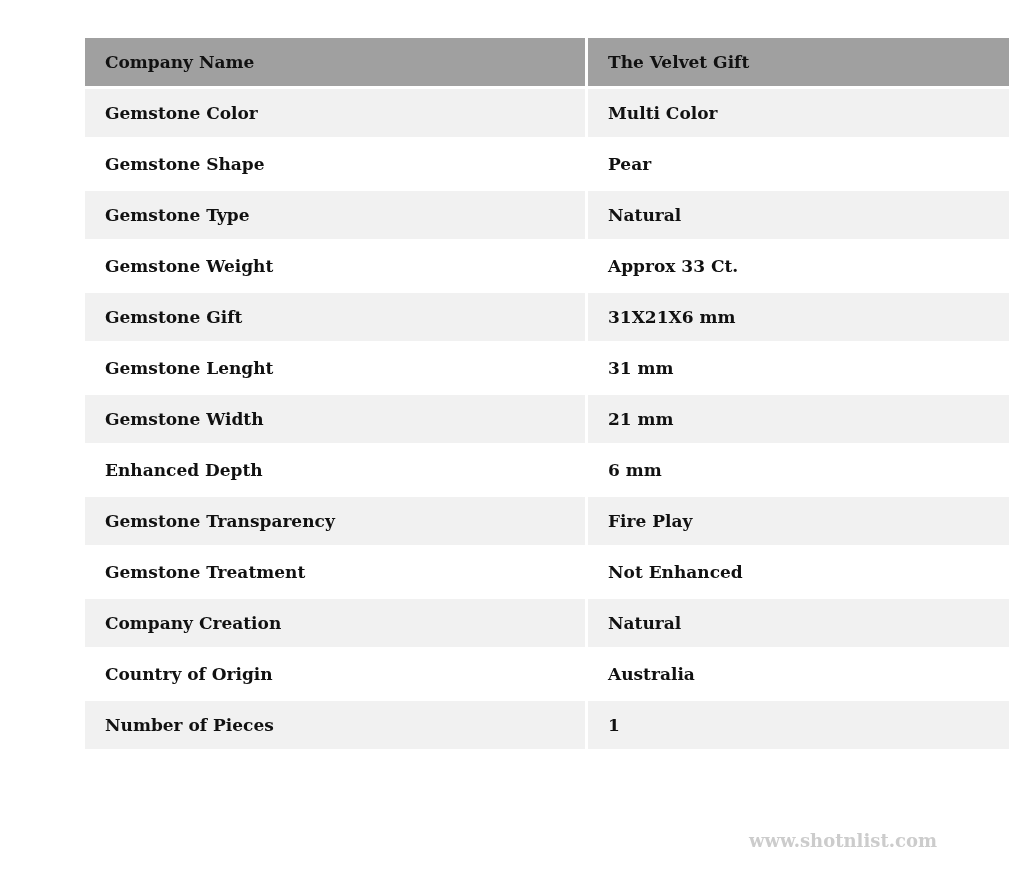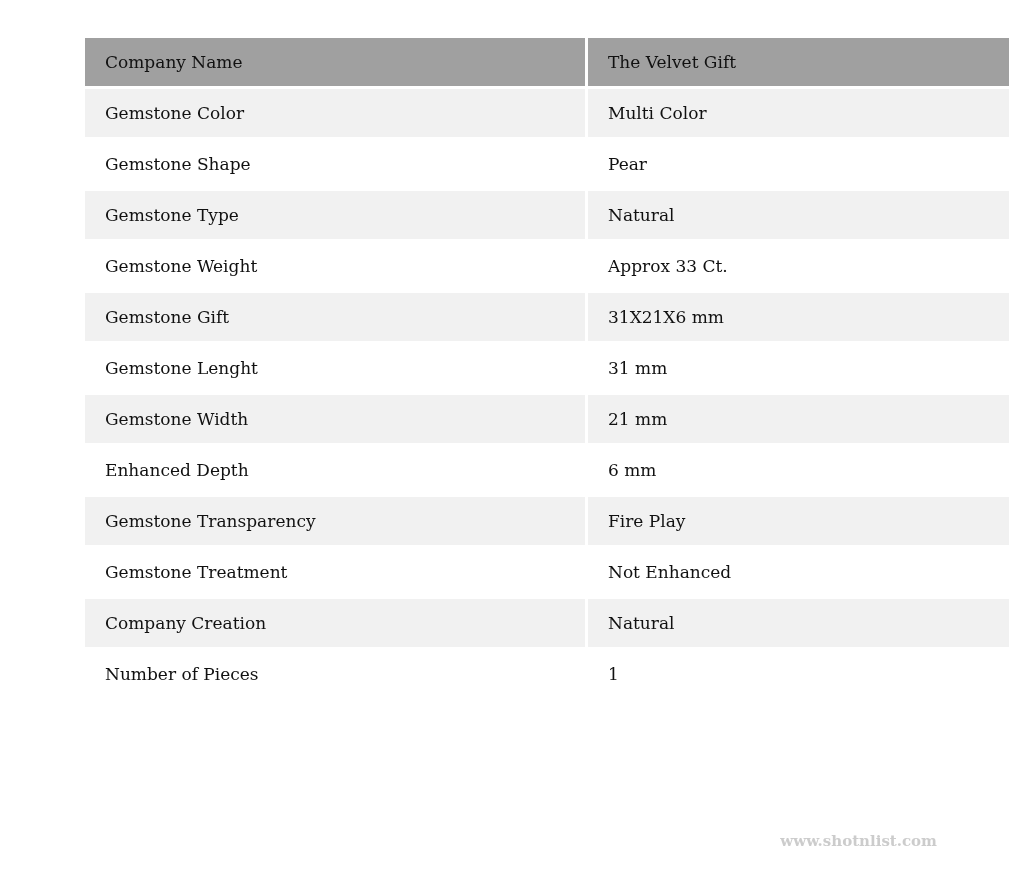--- a/index.html
+++ b/index.html
@@ -31,21 +31,21 @@
     table-layout: fixed;
     border-collapse: separate;
     border-spacing: 3px;
   }
   .spec-table th,
   .spec-table td {
     height: 48px;
     padding: 0 10px 0 20px;
     text-align: left;
     vertical-align: middle;
-    font-weight: normal;
+    font-weight: bold;
     font-size: 17px;
     color: var(--text);
     white-space: nowrap;
     overflow: hidden;
   }
   .col-label { width: 500px; }
   .col-value { width: 421px; }
   .spec-table thead th {
     background: var(--header-bg);
   }
@@ -53,21 +53,21 @@
     background: var(--row-alt-bg);
   }
   .spec-table tbody tr:nth-child(even) td {
     background: var(--row-bg);
   }
   .watermark {
     position: absolute;
     right: 87px;
     top: 832px;
     font-weight: bold;
-    font-size: 15px;
+    font-size: 18px;
     line-height: 18px;
     color: var(--watermark);
   }
 </style>
 </head>
 <body>
 
 <div class="page">
   <table class="spec-table">
     <thead>
@@ -115,20 +115,24 @@
         </tr>
         <tr>
           <td class="col-label">Gemstone Treatment</td>
           <td class="col-value">Not Enhanced</td>
         </tr>
         <tr>
           <td class="col-label">Company Creation</td>
           <td class="col-value">Natural</td>
         </tr>
         <tr>
+          <td class="col-label">Country of Origin</td>
+          <td class="col-value">Australia</td>
+        </tr>
+        <tr>
           <td class="col-label">Number of Pieces</td>
           <td class="col-value">1</td>
         </tr>
       </tbody>
   </table>
 
   <div class="watermark">www.shotnlist.com</div>
 </div>
 
 </body></html>

